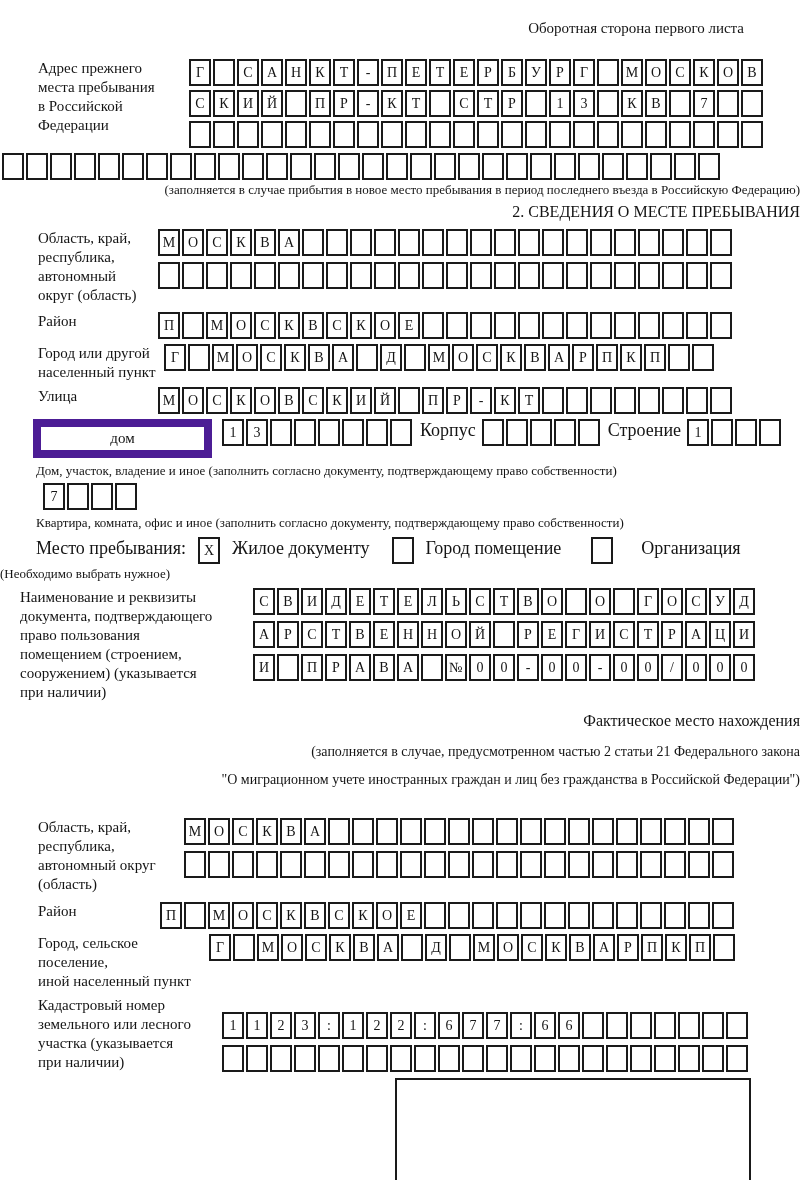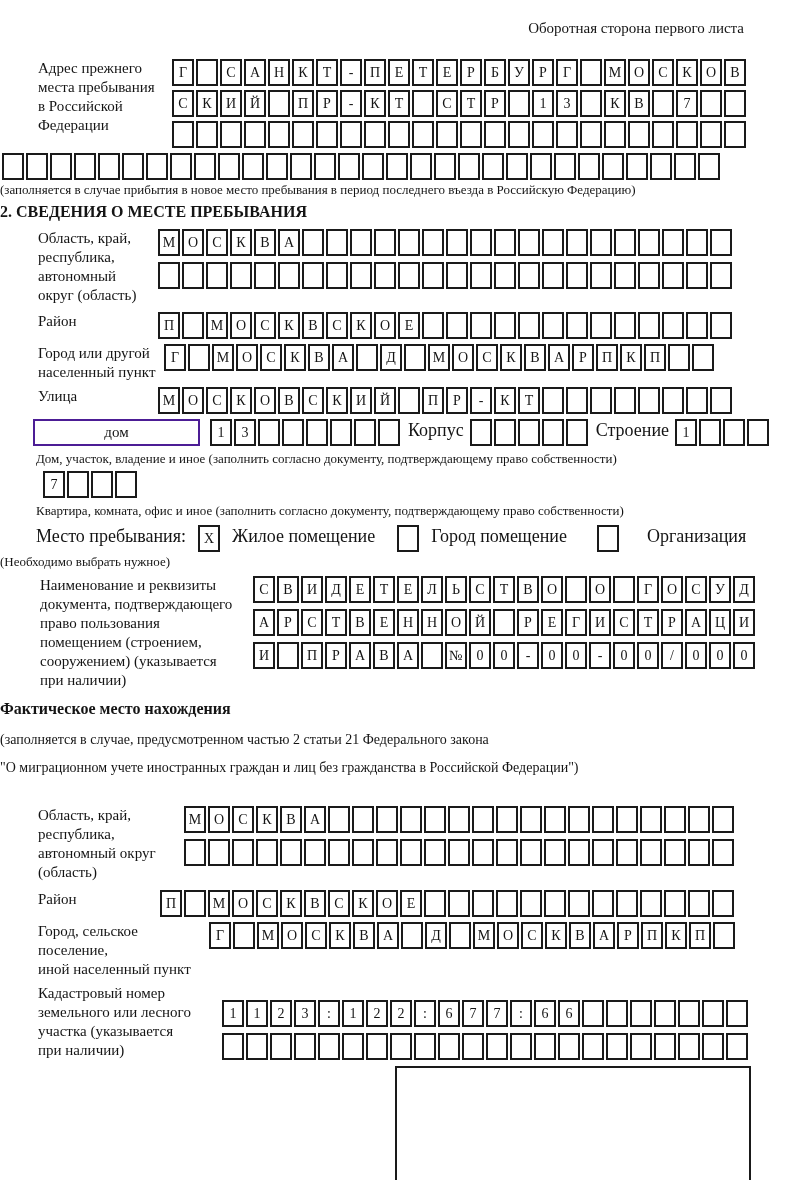--- a/index.html
+++ b/index.html
@@ -12,36 +12,36 @@
   .line{display:flex;align-items:flex-start;margin:0 0 5px 0}
   .lbl{font-size:15px;line-height:19px;padding-left:38px;box-sizing:border-box;flex:0 0 auto;white-space:pre-line}
   .lbl-plain{font-size:18px;line-height:23px;flex:0 0 auto}
   .col{display:flex;flex-direction:column;flex:0 0 auto}
   .cells{display:flex;flex:0 0 auto}
   .cells + .cells{margin-top:6px}
   .cell{
     flex:0 0 auto;width:18px;height:23px;border:2px solid #1a1a1a;margin-right:2px;
     text-align:center;font-size:14px;line-height:23px;background:#fff;
   }
-  .wide-box{border:2px solid #4c1d95;height:23px;line-height:23px;text-align:center;font-size:15px;flex:0 0 auto;box-sizing:content-box}
+  .wide-box{border:8px solid #4c1d95;height:23px;line-height:23px;text-align:center;font-size:15px;flex:0 0 auto;box-sizing:content-box}
   .caption{font-size:13px;line-height:16px}
-  .center{text-align:left}
-  .bold-head{font-weight:bold;font-size:16px;text-align:left}
+  .center{text-align:right}
+  .bold-head{font-weight:normal;font-size:16px;text-align:right}
   .pre{white-space:pre-line}
   .gap6{width:6px;flex:0 0 auto}
   .gap10{width:10px;flex:0 0 auto}
   .stamp-box{border:2px solid #1a1a1a;width:352px;height:172px;margin-left:395px;background:#fff}
 </style>
 </head>
 <body>
 
 <div class="note">Оборотная сторона первого листа</div>
 
 <div class="line" style="margin-top:22px">
-  <div class="lbl" style="width:172px">Адрес прежнего
+  <div class="lbl" style="width:189px">Адрес прежнего
 места пребывания
 в Российской
 Федерации</div>
   <div class="col">
     <div class="cells" style="margin-top:0">
         <span class="cell">Г</span>
         <span class="cell"></span>
         <span class="cell">С</span>
         <span class="cell">А</span>
         <span class="cell">Н</span>
@@ -350,34 +350,34 @@
       <span class="cell"></span>
     </div>
 </div>
 <div class="caption" style="margin:0 0 6px 36px">Квартира, комната, офис и иное (заполнить согласно документу, подтверждающему право собственности)</div>
 
 <div class="line" style="margin-left:36px">
   <div class="lbl-plain">Место пребывания:</div>
   <div style="width:12px;flex:0 0 auto"></div>
   <span class="cell">X</span>
   <div class="gap10"></div>
-  <div class="lbl-plain">Жилое помещение</div>
+  <div class="lbl-plain">Жилое документу</div>
   <div style="width:22px;flex:0 0 auto"></div>
   <span class="cell"></span>
   <div class="gap10"></div>
   <div class="lbl-plain">Город помещение</div>
   <div style="width:30px;flex:0 0 auto"></div>
   <span class="cell"></span>
   <div style="width:26px;flex:0 0 auto"></div>
   <div class="lbl-plain">Организация</div>
 </div>
 <div class="caption" style="margin:-3px 0 6px 0;width:600px;text-align:left">(Необходимо выбрать нужное)</div>
 
 <div class="line">
-  <div class="lbl" style="width:253px;padding-left:40px">Наименование и реквизиты
+  <div class="lbl" style="width:253px;padding-left:20px">Наименование и реквизиты
 документа, подтверждающего
 право пользования
 помещением (строением,
 сооружением) (указывается
 при наличии)</div>
   <div class="col">
     <div class="cells">
         <span class="cell">С</span>
         <span class="cell">В</span>
         <span class="cell">И</span>

